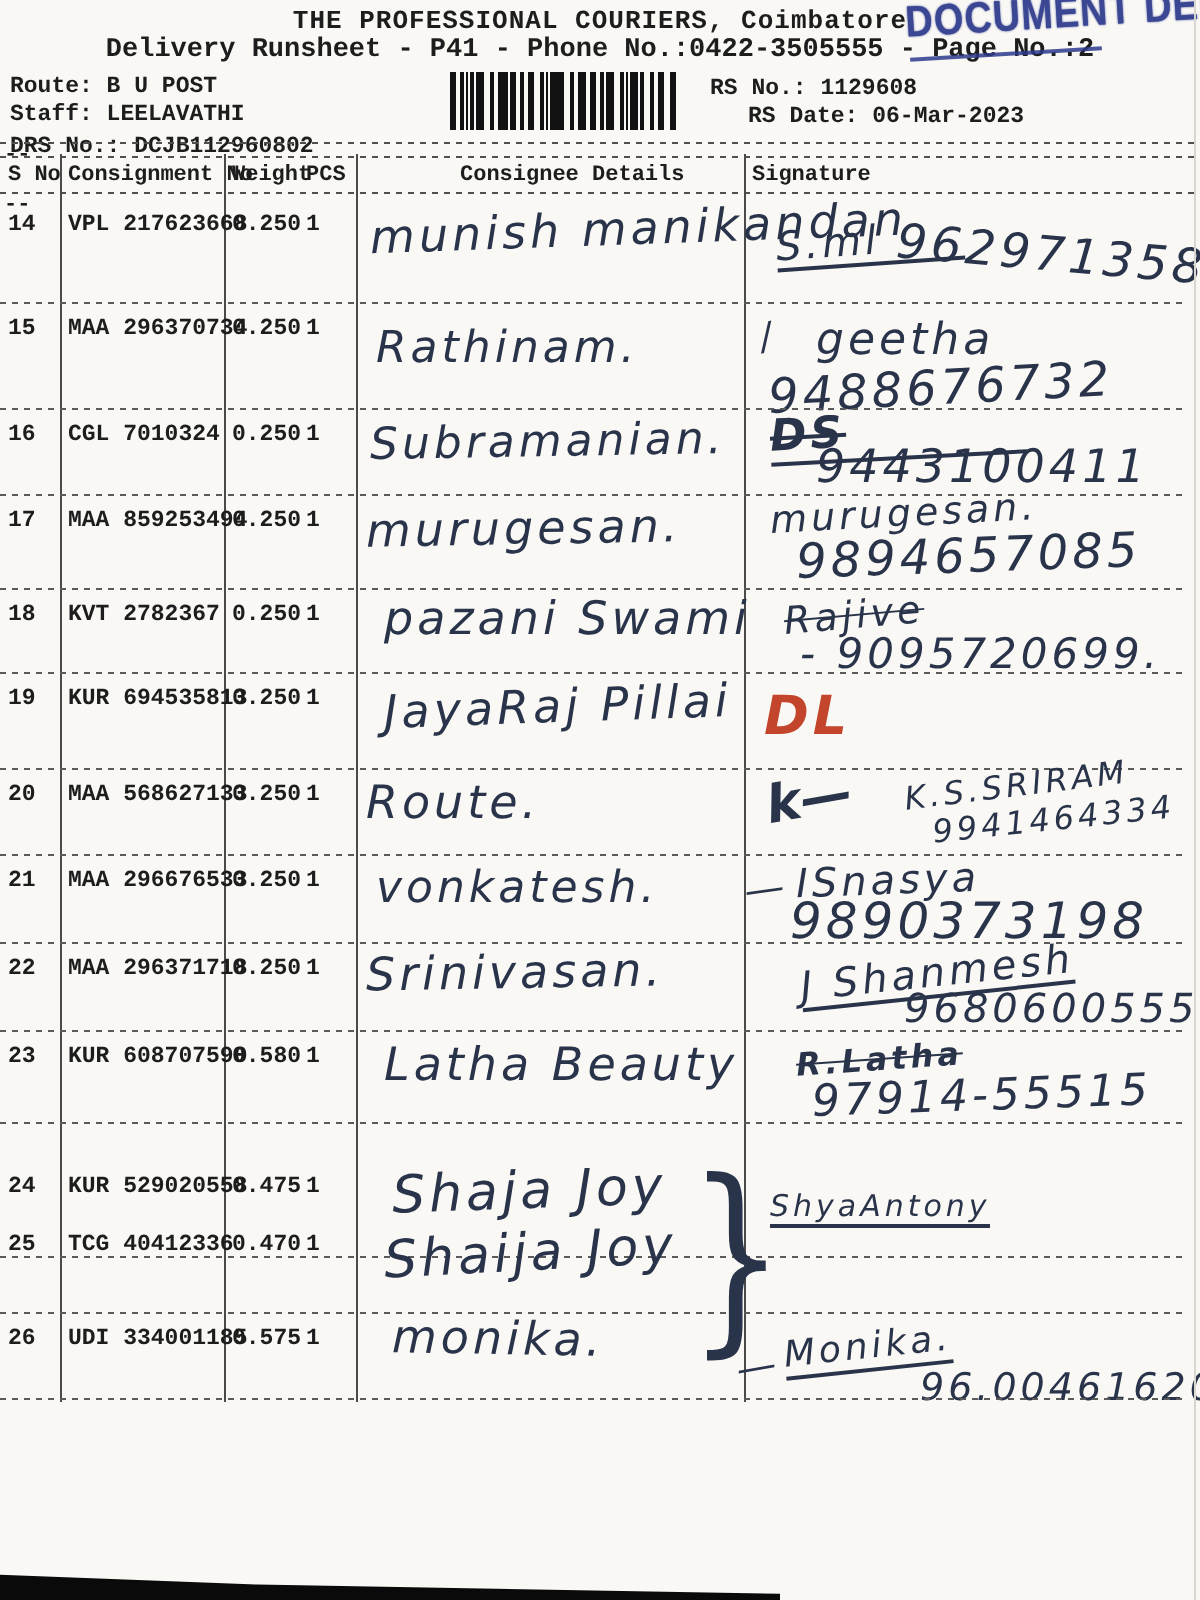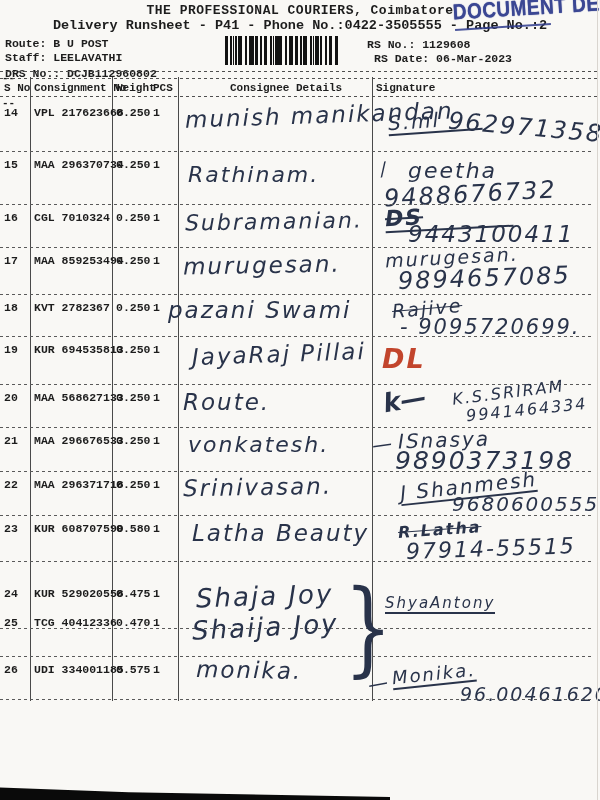--- a/index.html
+++ b/index.html
@@ -76,21 +76,21 @@
 
   <div class="stamp">DOCUMENT DELIVER</div>
   <div class="stamp-line"></div>
 
   <div class="pr meta" style="top:37px;left:5px;">Route: B U POST</div>
   <div class="pr meta" style="top:51px;left:5px;">Staff: LEELAVATHI</div>
   <div class="pr meta" style="top:67px;left:5px;">DRS No.: DCJB112960802</div>
 
   <div class="barcode"></div>
 
-  <div class="pr meta" style="top:38px;left:367px;text-align:center;">RS No.: 1129608</div>
+  <div class="pr meta" style="top:38px;left:355px;text-align:center;">RS No.: 1129608</div>
   <div class="pr meta" style="top:52px;left:355px;padding-left:19px;">RS Date: 06-Mar-2023</div>
 
   <div class="dashline" style="top:71px;width:600px;"></div>
   <div class="pr marks" style="top:72px;left:2px;">--</div>
   <div class="dashline" style="top:78px;width:600px;"></div>
   <div class="dashline" style="top:96px;width:600px;"></div>
   <div class="pr marks" style="top:97px;left:2px;">--</div>
 
   <div class="pr" style="top:82px;left:4px;font-size:11px;">S No</div>
   <div class="pr" style="top:82px;left:34px;font-size:11px;">Consignment No</div>
@@ -143,21 +143,21 @@
     <span class="hand" style="left:183px;top:6px;font-size:23px;transform:rotate(-1deg);">murugesan.</span>
     <span class="hand" style="left:385px;top:0px;font-size:19px;transform:rotate(-3deg);">murugesan.</span>
     <span class="hand" style="left:398px;top:18px;font-size:24px;transform:rotate(-2deg);">9894657085</span>
   </div>
 
   <div class="row" style="top:295px;height:42px;">
     <span class="cell c-sno">18</span>
     <span class="cell c-con">KVT 2782367</span>
     <span class="cell c-wt">0.250</span>
     <span class="cell c-pcs">1</span>
-    <span class="hand" style="left:168px;top:4px;font-size:23px;">pazani Swami</span>
+    <span class="hand" style="left:192px;top:4px;font-size:23px;">pazani Swami</span>
     <span class="hand strike" style="left:392px;top:4px;font-size:19px;transform:rotate(-5deg);">Rajive</span>
     <span class="hand" style="left:400px;top:22px;font-size:21px;">- 9095720699.</span>
   </div>
 
   <div class="row" style="top:337px;height:48px;">
     <span class="cell c-sno">19</span>
     <span class="cell c-con">KUR 694535813</span>
     <span class="cell c-wt">0.250</span>
     <span class="cell c-pcs">1</span>
     <span class="hand" style="left:192px;top:6px;font-size:23px;transform:rotate(-2deg);">JayaRaj Pillai</span>

